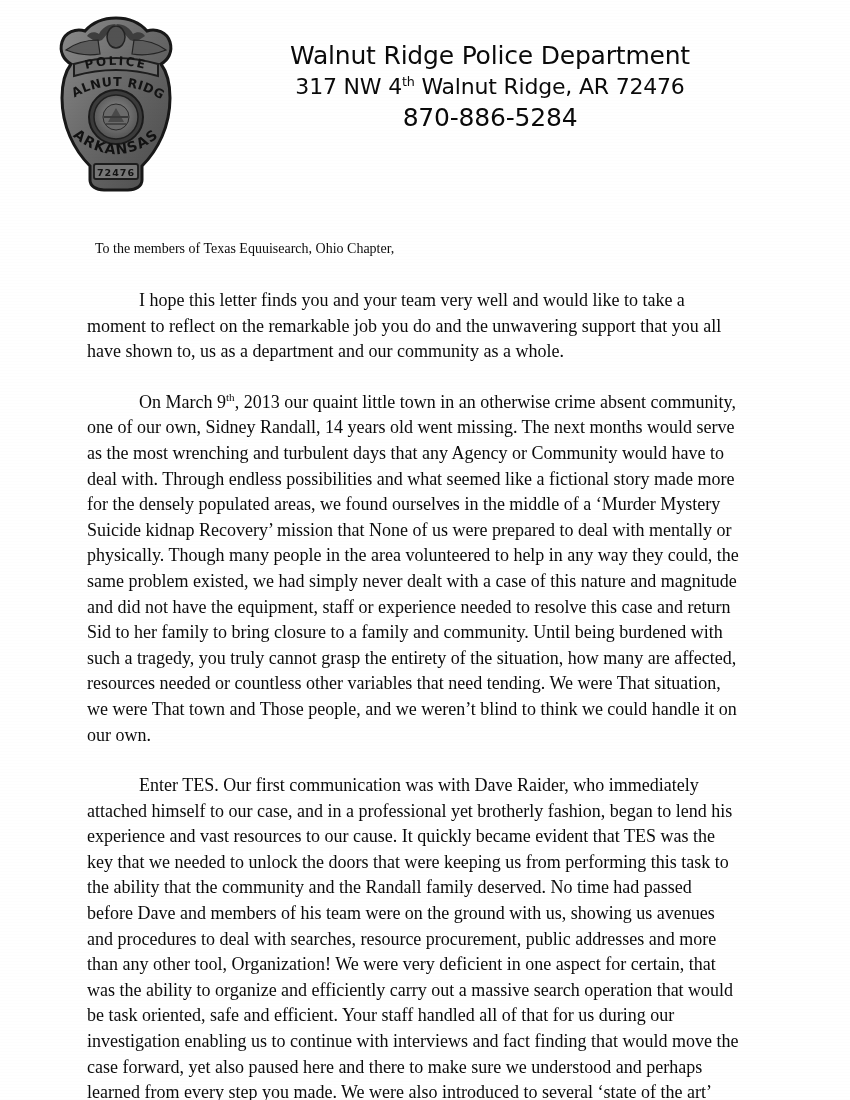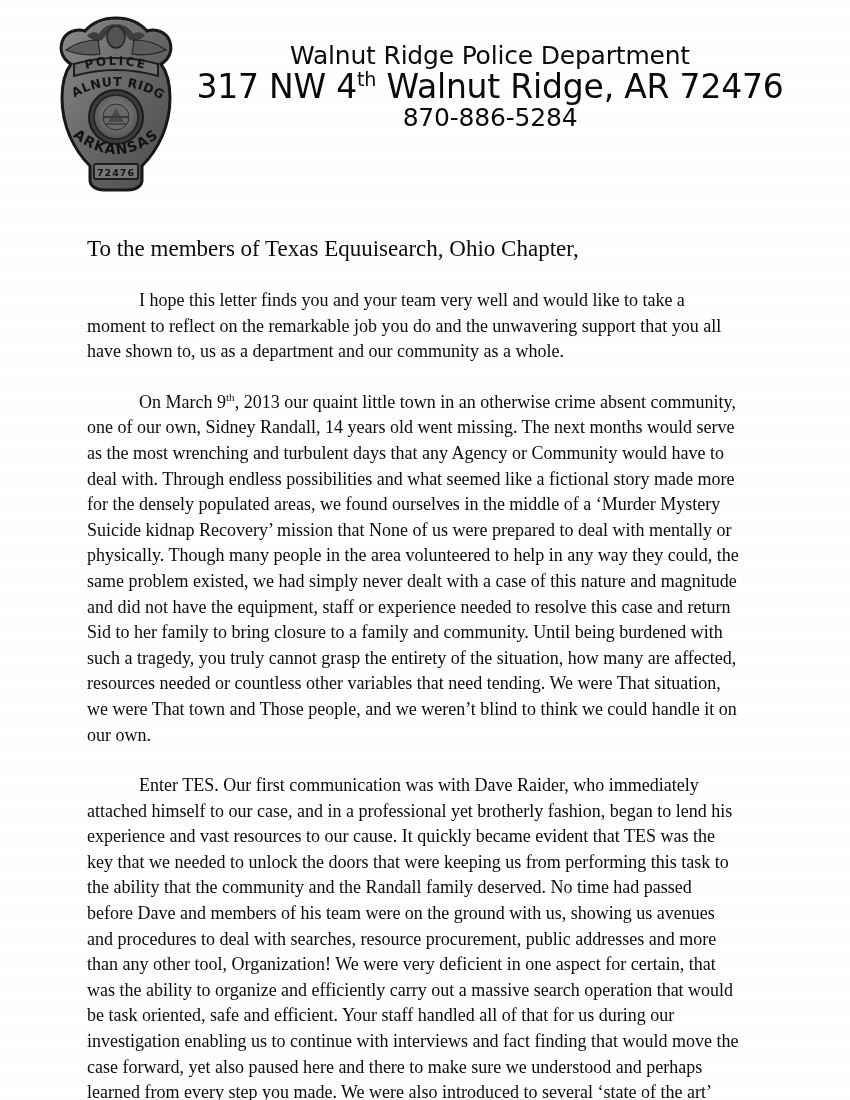--- a/index.html
+++ b/index.html
@@ -50,40 +50,40 @@
     font-weight: normal;
     color: #0a0a0a;
   }
   .header-line {
     font-size: 25px;
     line-height: 31px;
     letter-spacing: -0.2px;
     white-space: nowrap;
   }
   .header-line.l1 { font-size: 25px; }
-  .header-line.l2 { font-size: 33px; }
+  .header-line.l2 { font-size: 22px; }
   .header-line.l3 { font-size: 25px; }
   .header-line sup {
     font-size: 0.58em;
     vertical-align: super;
     line-height: 0;
   }
 
   
   .body-block {
     position: absolute;
     left: 87px;
     top: 236px;
     width: 654px;
   }
 
   .salutation {
-    font-size: 23px;
+    font-size: 14px;
     line-height: 26px;
-    margin: 0 0 26px 0;
+    margin: 0 0 26px 8px;
   }
 
   .para {
     font-size: 18px;
     line-height: 25.6px;
     margin: 0 0 25px 0;
     text-align: left;
     text-indent: 52px;
     hyphens: none;
   }

